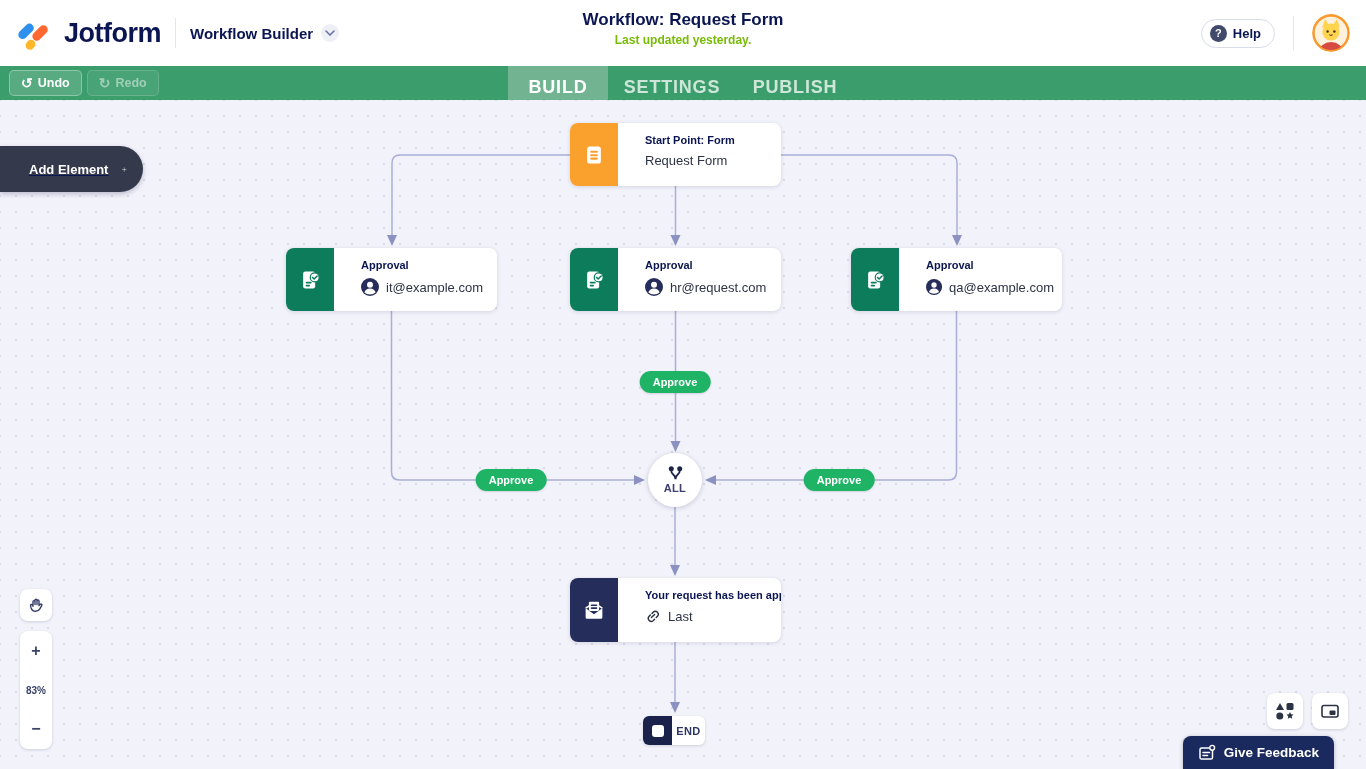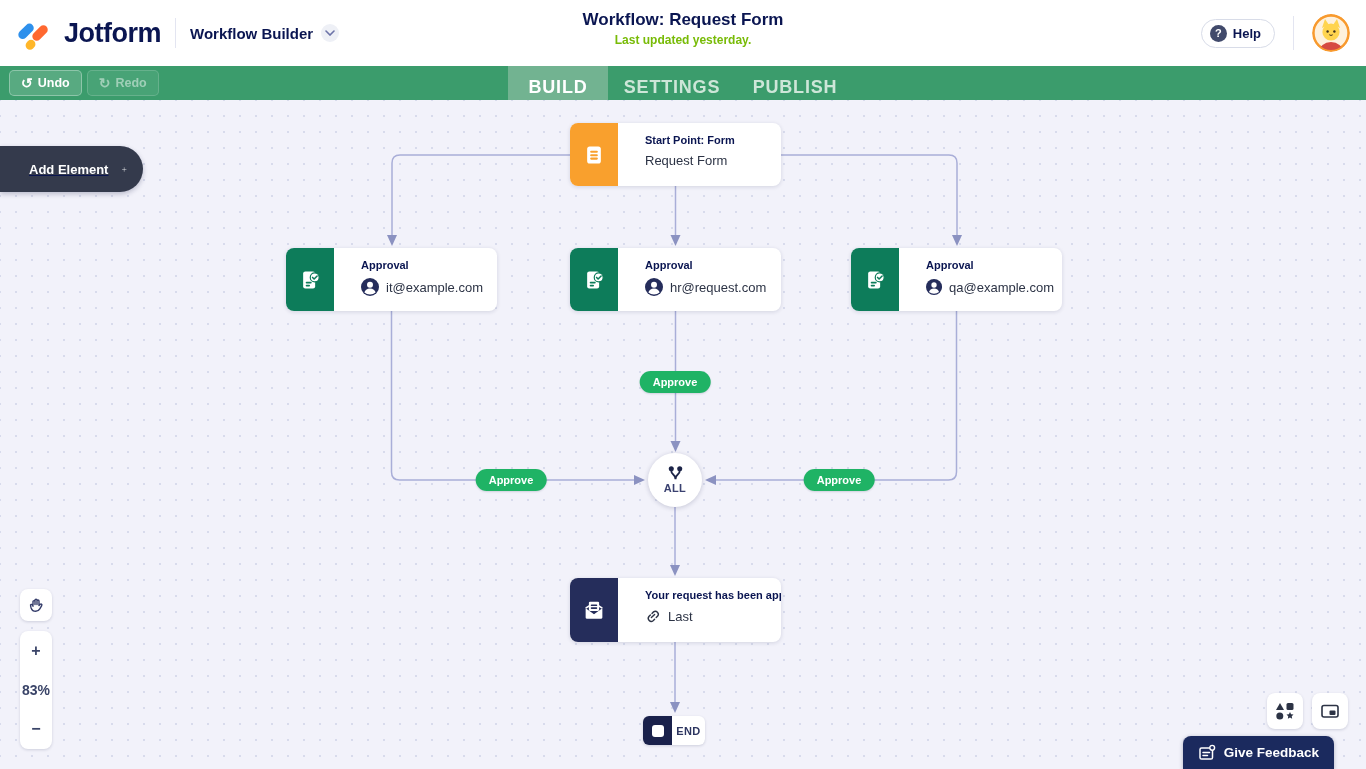--- a/index.html
+++ b/index.html
@@ -75,21 +75,21 @@
     gap:14px; cursor:pointer; box-shadow:0 2px 5px rgba(20,25,69,.25);text-decoration:underline; }
   .add-element-label { color:#fff; font-size:13px; font-weight:700; white-space:nowrap; }
 
   .hand-btn { position:absolute; left:20px; top:489px; width:32px; height:32px; background:#fff;
     border-radius:8px; box-shadow:0 1px 3px rgba(20,25,69,.16); display:flex; align-items:center;
     justify-content:center; cursor:pointer; }
   .zoom-panel { position:absolute; left:20px; top:531px; width:32px; height:118px; background:#fff;
     border-radius:8px; box-shadow:0 1px 3px rgba(20,25,69,.16); display:flex; flex-direction:column;
     align-items:center; justify-content:space-between; padding:6px 0; }
   .zoom-btn { width:100%; text-align:center; font-size:16px; font-weight:600; color:#3a4468; cursor:pointer; line-height:1; padding:6px 0; }
-  .zoom-level { font-size:14px; font-weight:700; color:#3a4468; }
+  .zoom-level { font-size:10px; font-weight:700; color:#3a4468; }
 
   .corner-btn { position:absolute; width:36px; height:36px; background:#fff; border-radius:8px;
     box-shadow:0 1px 3px rgba(20,25,69,.16); display:flex; align-items:center; justify-content:center; cursor:pointer; }
   .btn-elements { left:1267px; top:593px; }
   .btn-pip { left:1312px; top:593px; }
 
   .feedback-btn { position:absolute; right:32px; bottom:0; height:33px; background:#1b2a5e;
     border-radius:8px 8px 0 0; display:flex; align-items:center; gap:8px; padding:2px 15px;
     cursor:pointer; box-shadow:0 1px 4px rgba(20,25,69,.3); }
   .feedback-label { color:#fff; font-size:13.5px; font-weight:700; }

